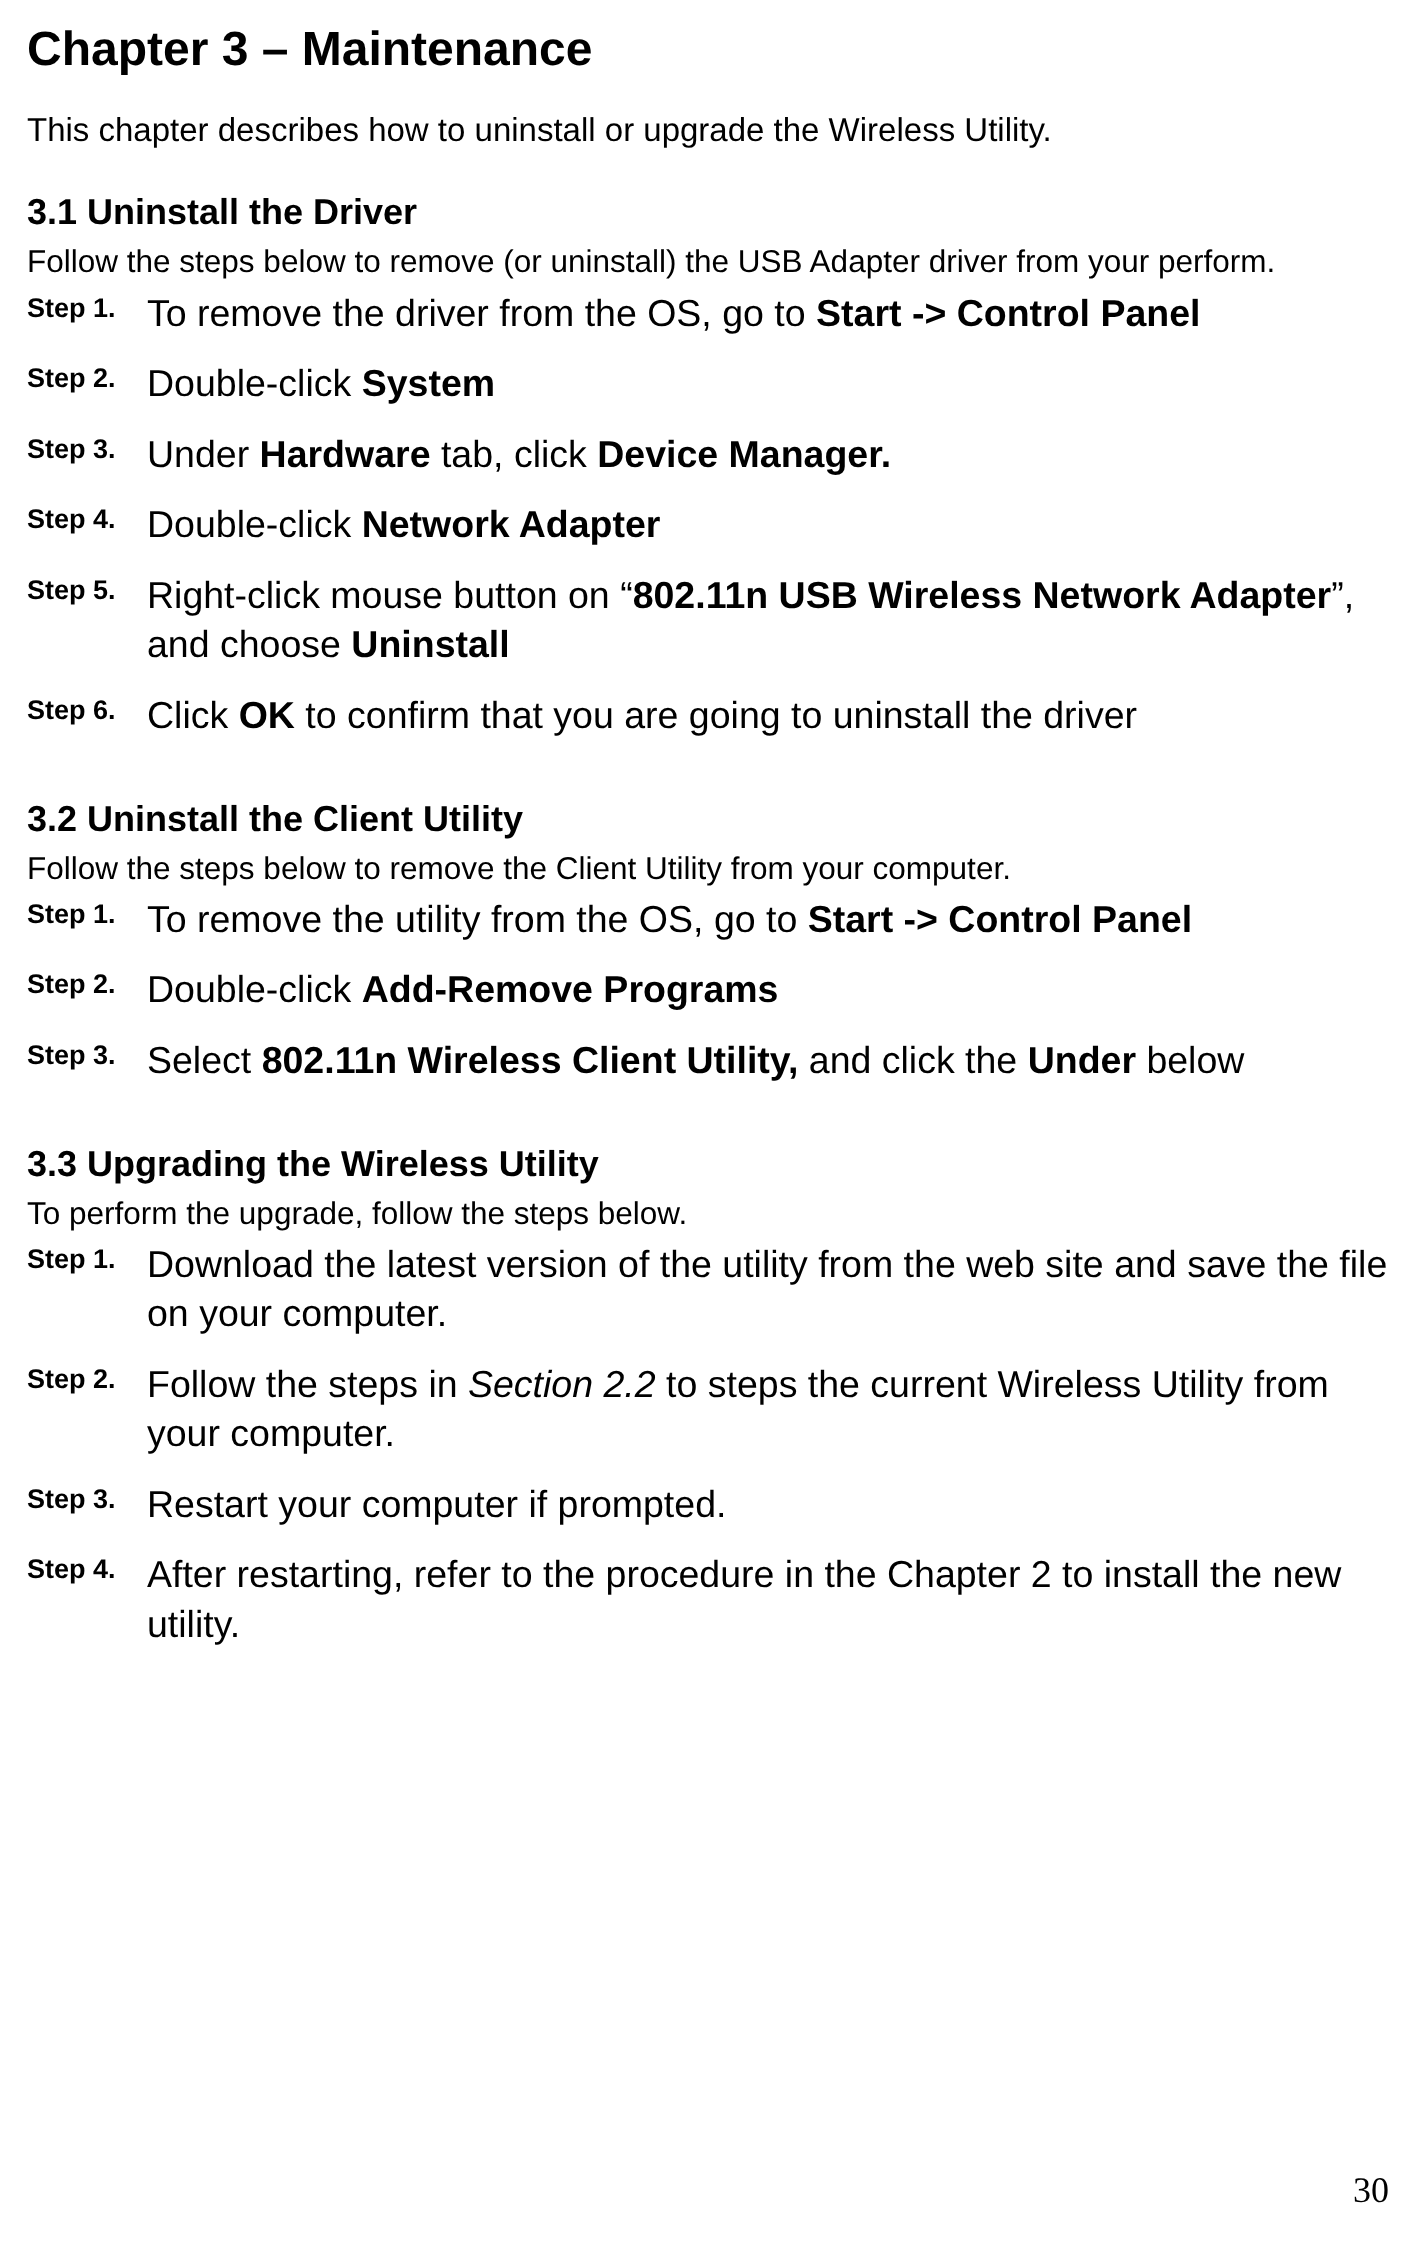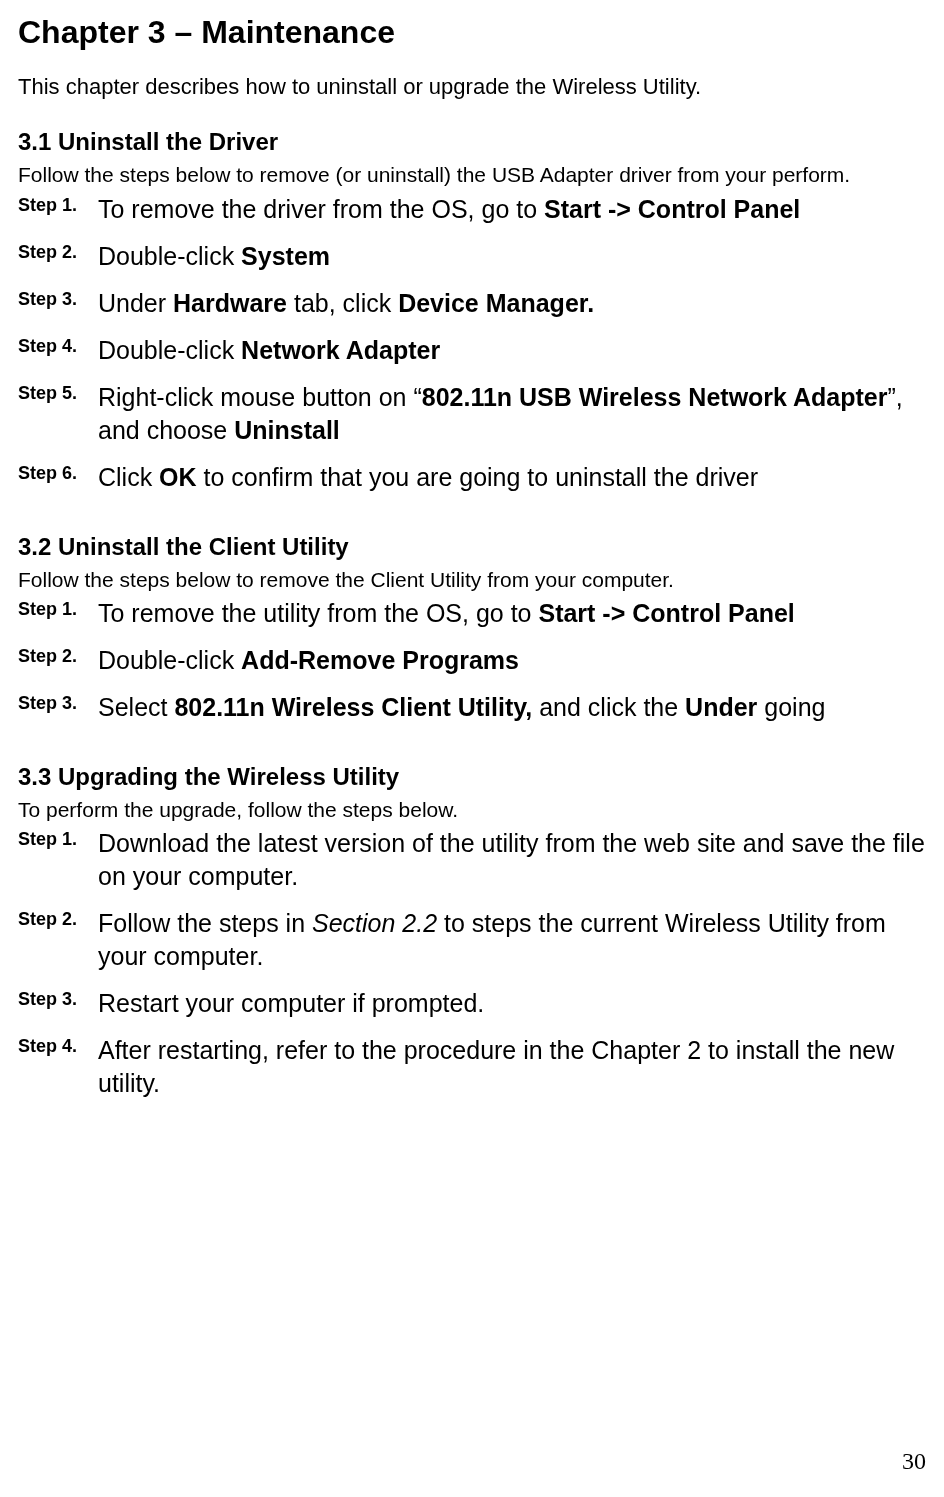--- a/index.html
+++ b/index.html
@@ -108,21 +108,21 @@
     <div class="step">
       <div class="step-label">Step 1.</div>
       <div class="step-body"><span>To remove the utility from the OS, go to </span><span class="b">Start -&gt; Control Panel</span></div>
     </div>
     <div class="step">
       <div class="step-label">Step 2.</div>
       <div class="step-body"><span>Double-click </span><span class="b">Add-Remove Programs</span></div>
     </div>
     <div class="step">
       <div class="step-label">Step 3.</div>
-      <div class="step-body"><span>Select </span><span class="b">802.11n Wireless Client Utility,</span><span> and click the </span><span class="b">Under</span><span> going</span></div>
+      <div class="step-body"><span>Select </span><span class="b">802.11n Wireless Client Utility,</span><span> and click the </span><span class="b">Under</span><span> below</span></div>
     </div>
   </div>
 </div>
 
 <div class="section-block">
   <h2 class="section">3.3    Upgrading the Wireless Utility</h2>
   <p class="lead">To perform the upgrade, follow the steps below.</p>
   <div class="steps">
     <div class="step">
       <div class="step-label">Step 1.</div>

